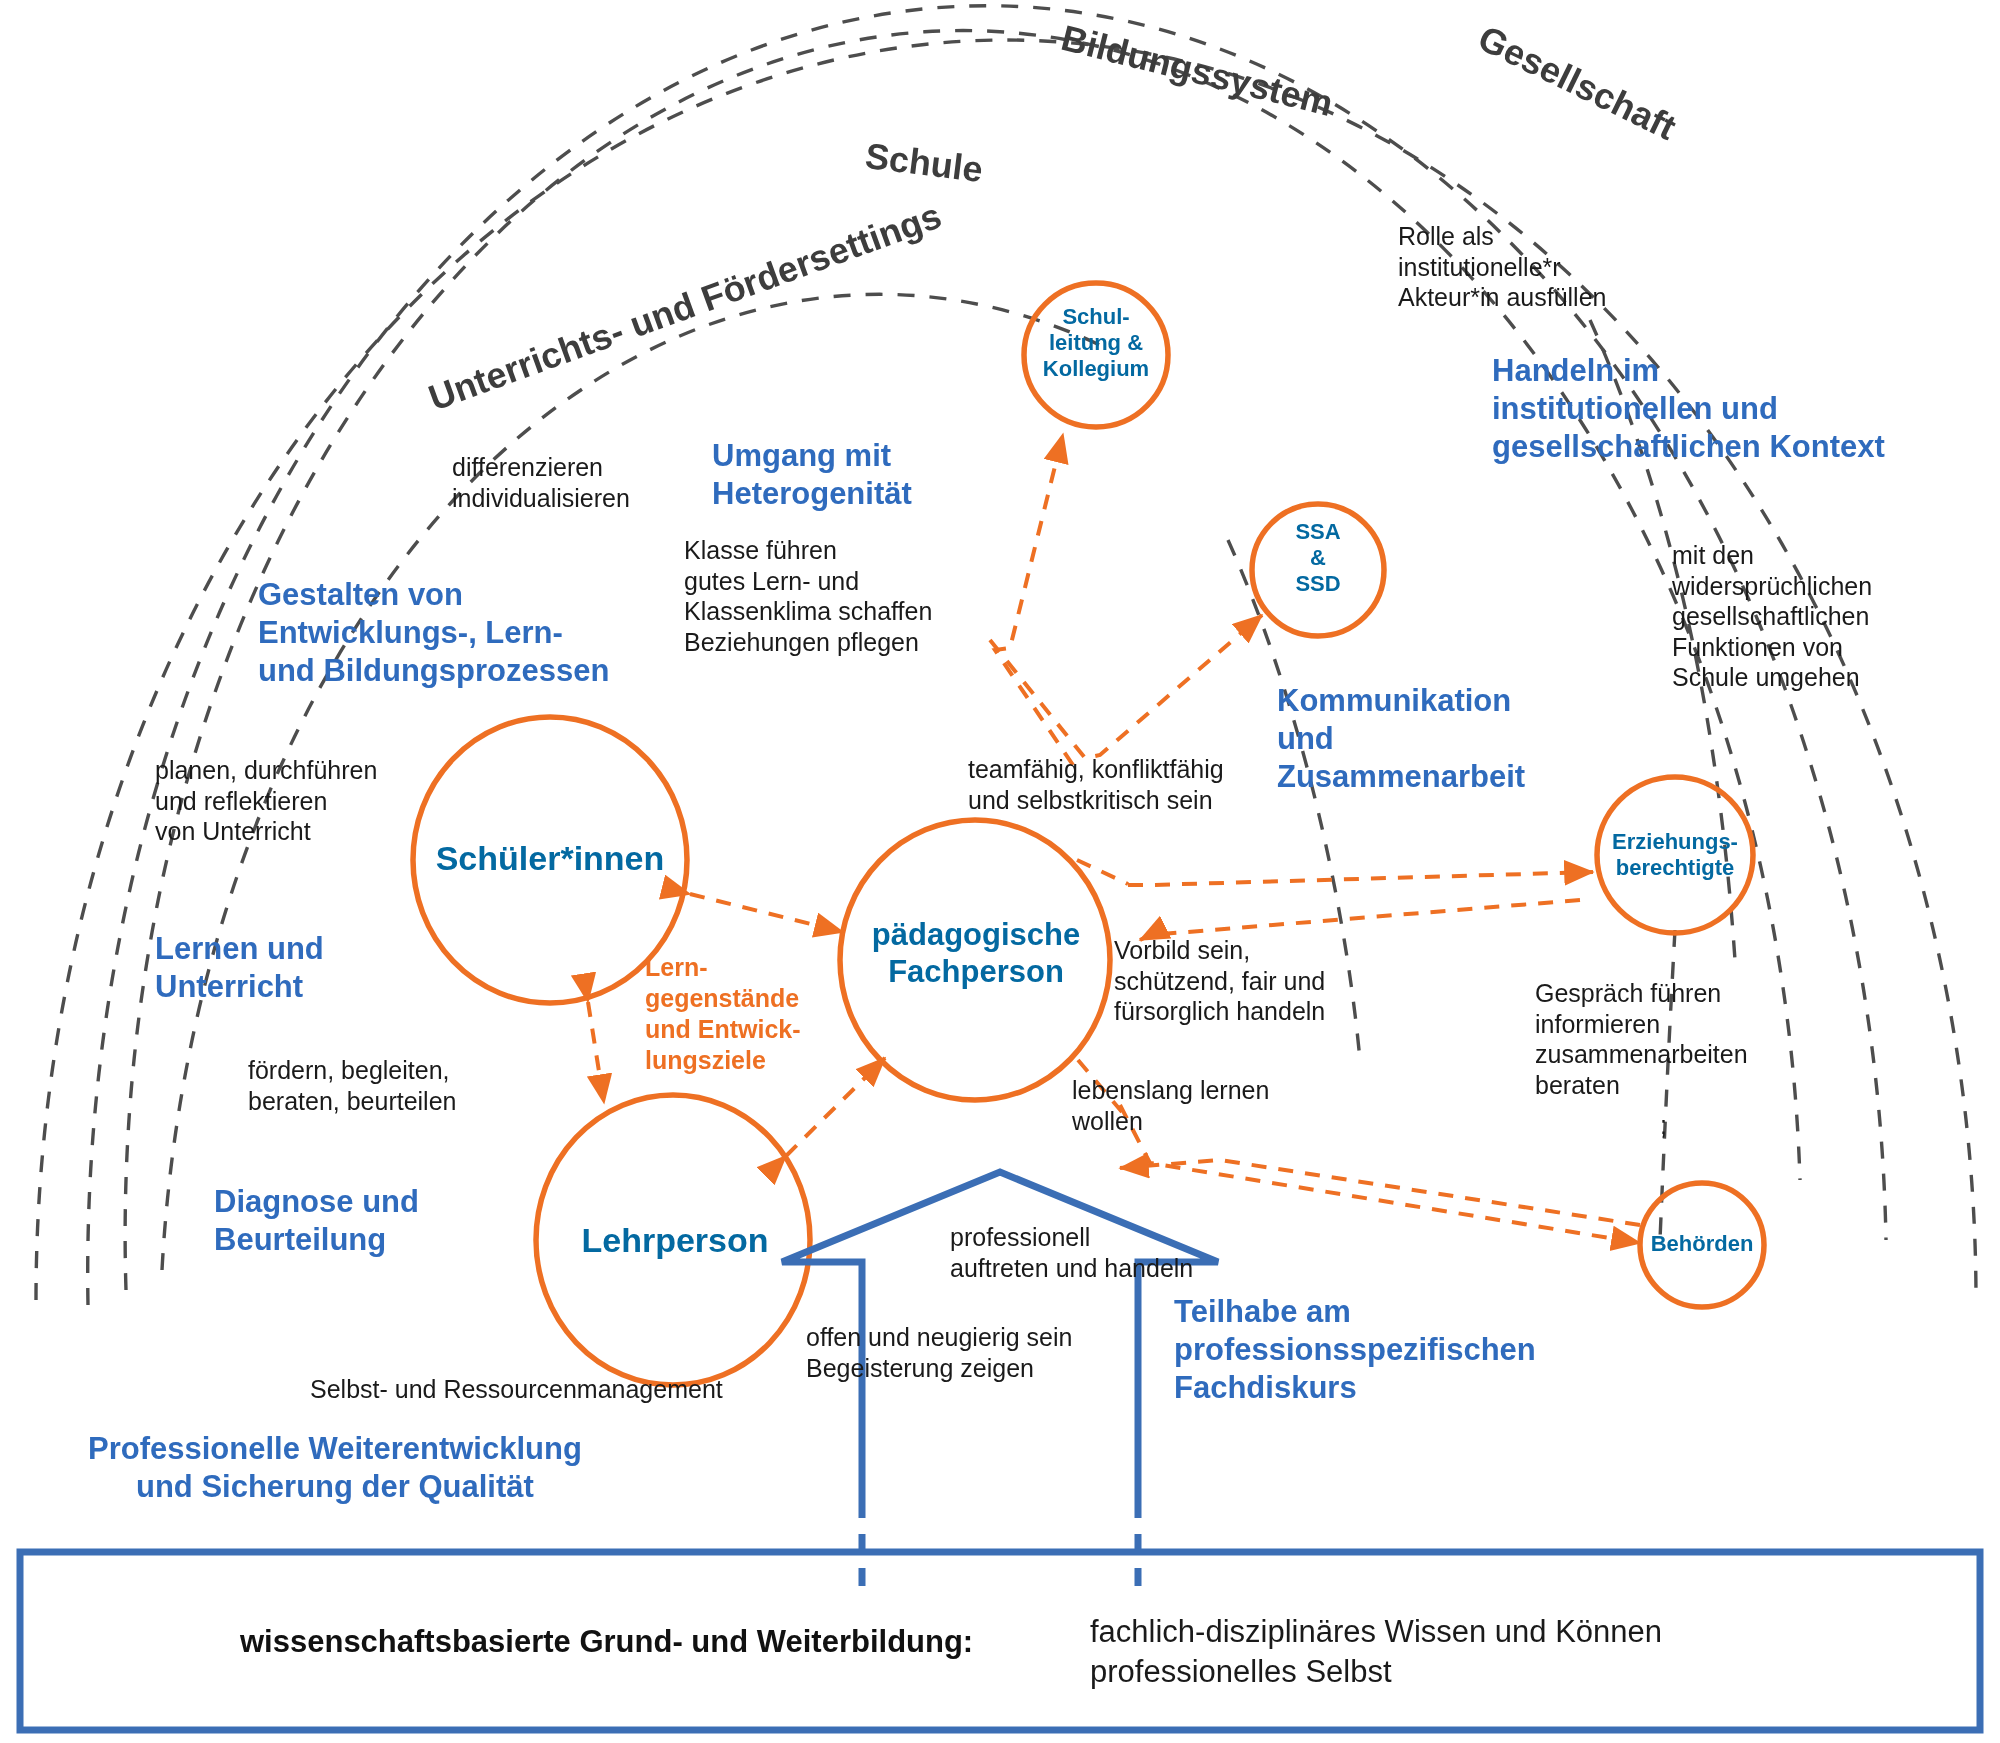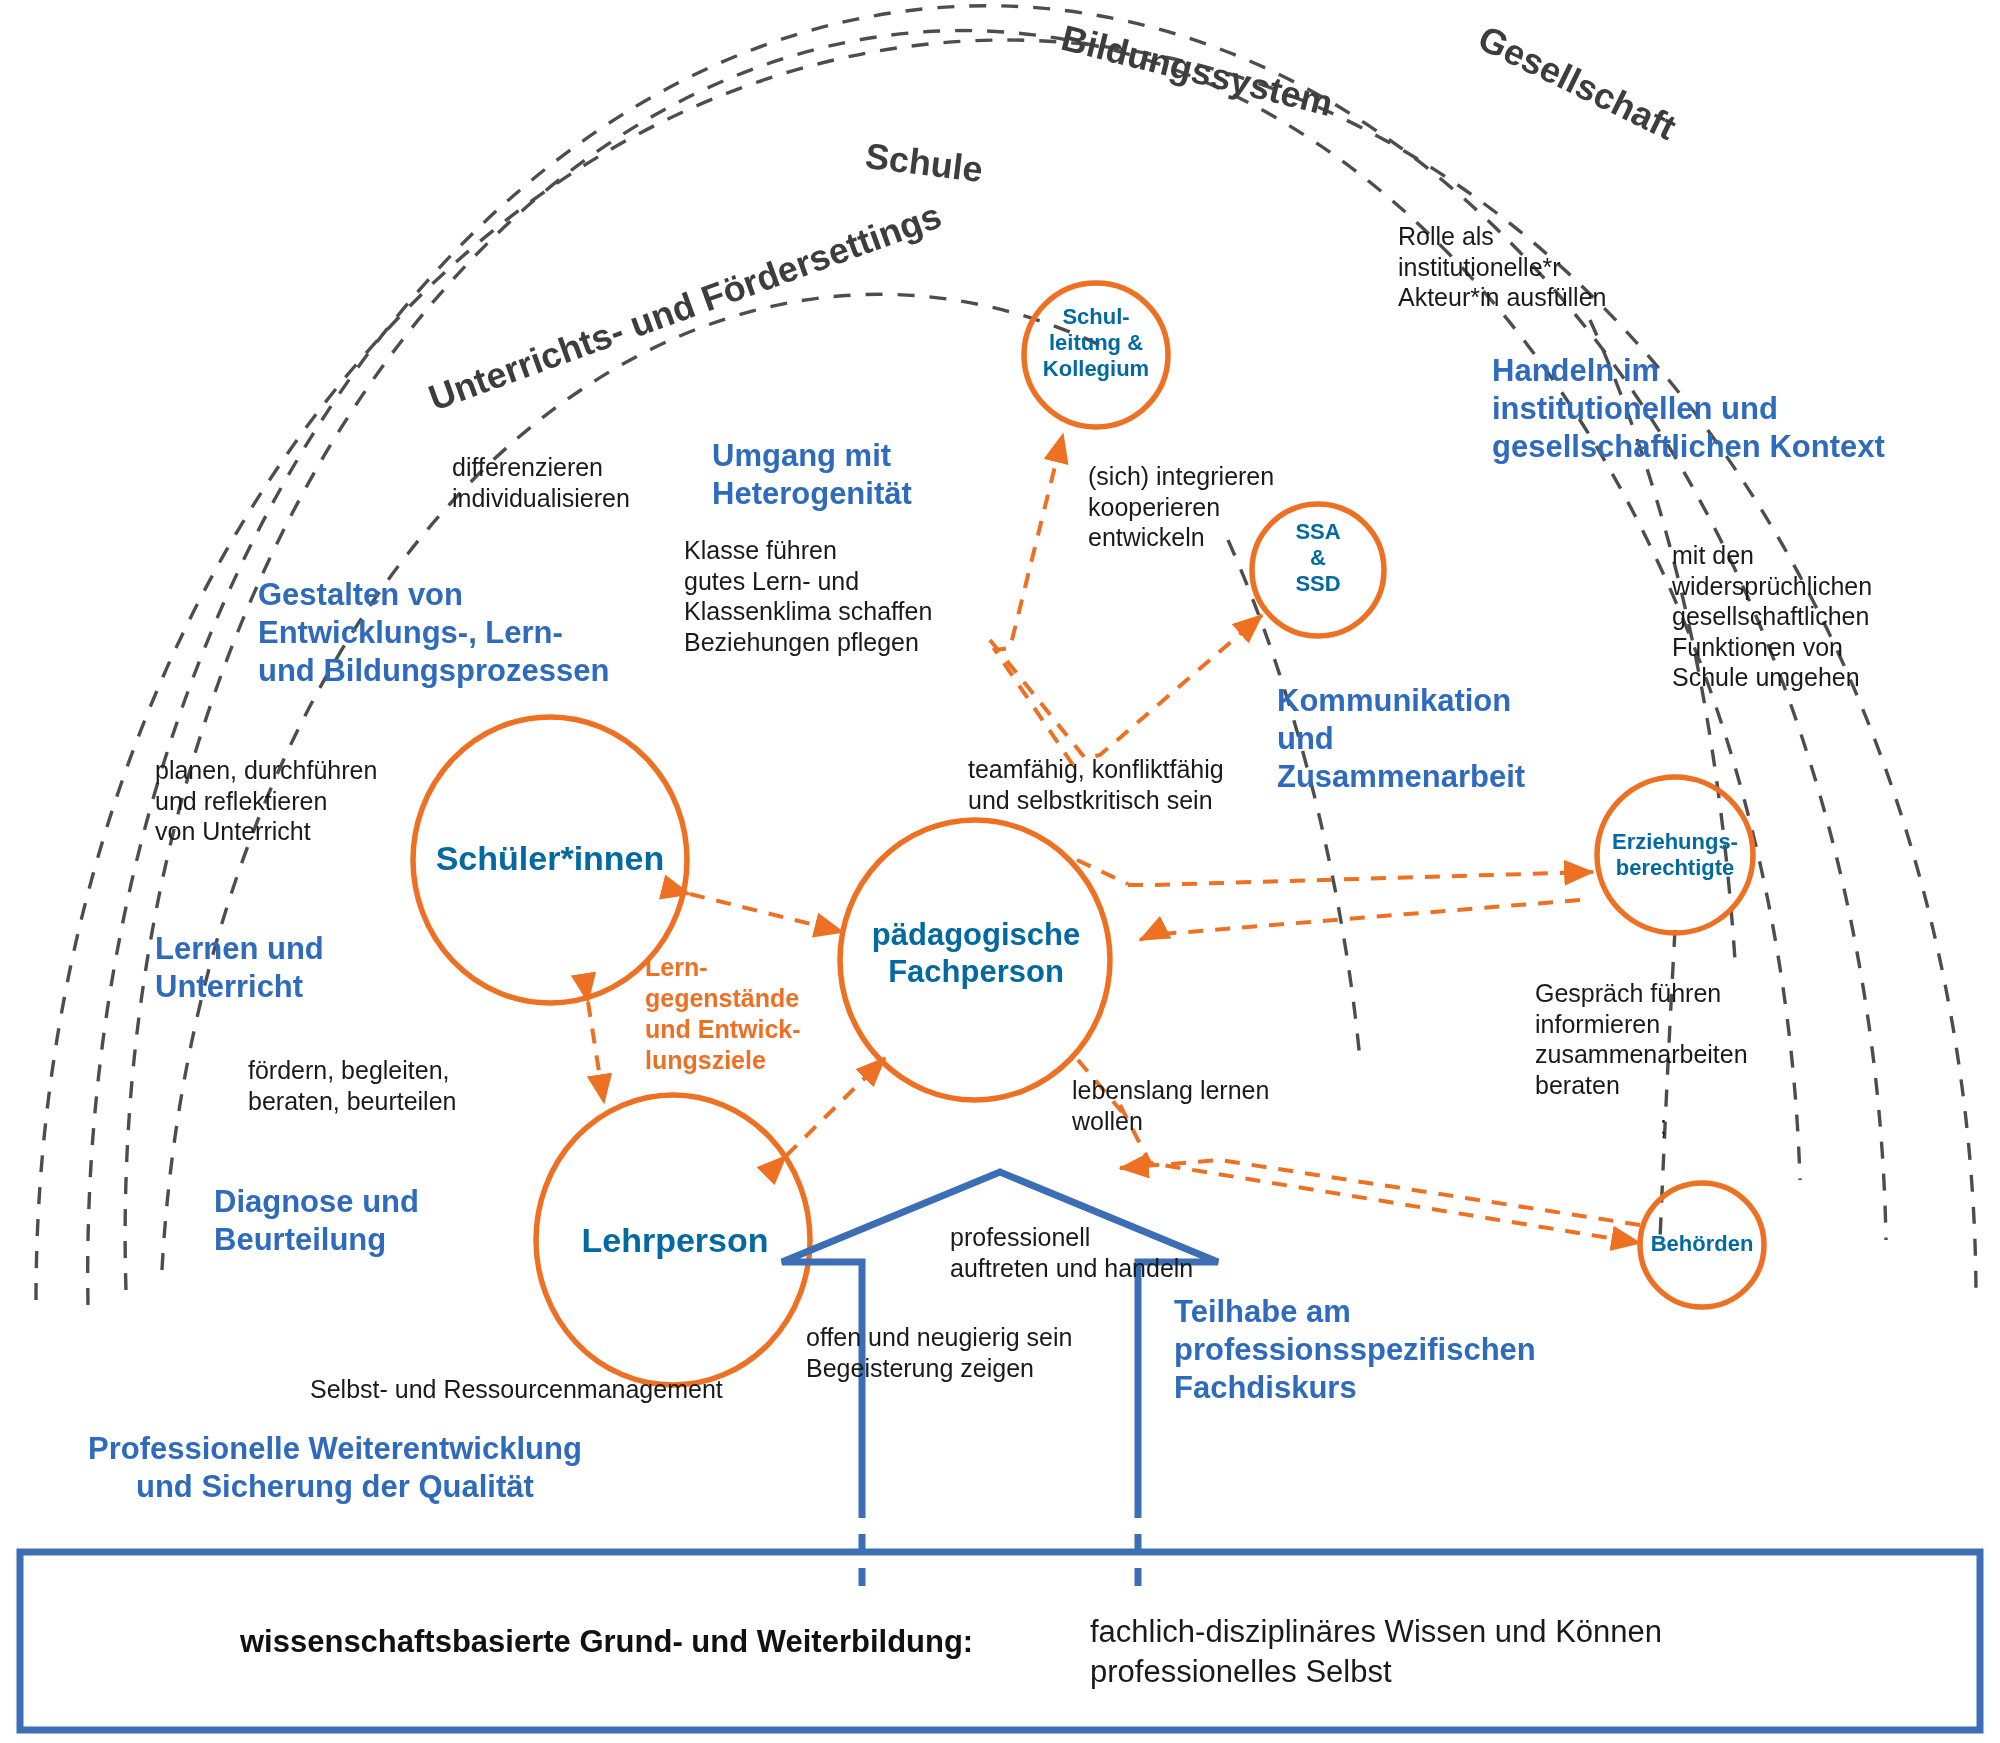--- a/index.html
+++ b/index.html
@@ -146,33 +146,33 @@
 
   <div class="txt black" style="left:452px;top:452px;font-size:25px;">differenzieren
 individualisieren</div>
   <div class="txt black" style="left:684px;top:535px;font-size:25px;">Klasse führen
 gutes Lern- und
 Klassenklima schaffen
 Beziehungen pflegen</div>
   <div class="txt black" style="left:1398px;top:221px;font-size:25px;">Rolle als
 institutionelle*r
 Akteur*in ausfüllen</div>
-  <div class="txt black" style="left:1088px;top:461px;font-size:25px;">(sich) integrieren
-kooperieren
-entwickeln</div>
   <div class="txt black" style="left:1672px;top:540px;font-size:25px;">mit den
 widersprüchlichen
 gesellschaftlichen
 Funktionen von
 Schule umgehen</div>
   <div class="txt black" style="left:155px;top:755px;font-size:25px;">planen, durchführen
 und reflektieren
 von Unterricht</div>
   <div class="txt black" style="left:968px;top:754px;font-size:25px;">teamfähig, konfliktfähig
 und selbstkritisch sein</div>
+  <div class="txt black" style="left:1114px;top:935px;font-size:25px;">Vorbild sein,
+schützend, fair und
+fürsorglich handeln</div>
   <div class="txt black" style="left:1535px;top:978px;font-size:25px;">Gespräch führen
 informieren
 zusammenarbeiten
 beraten</div>
   <div class="txt black" style="left:1660px;top:1110px;font-size:25px;">;</div>
   <div class="txt black" style="left:248px;top:1055px;font-size:25px;">fördern, begleiten,
 beraten, beurteilen</div>
   <div class="txt black" style="left:1072px;top:1075px;font-size:25px;">lebenslang lernen
 wollen</div>
   <div class="txt black" style="left:950px;top:1222px;font-size:25px;">professionell

